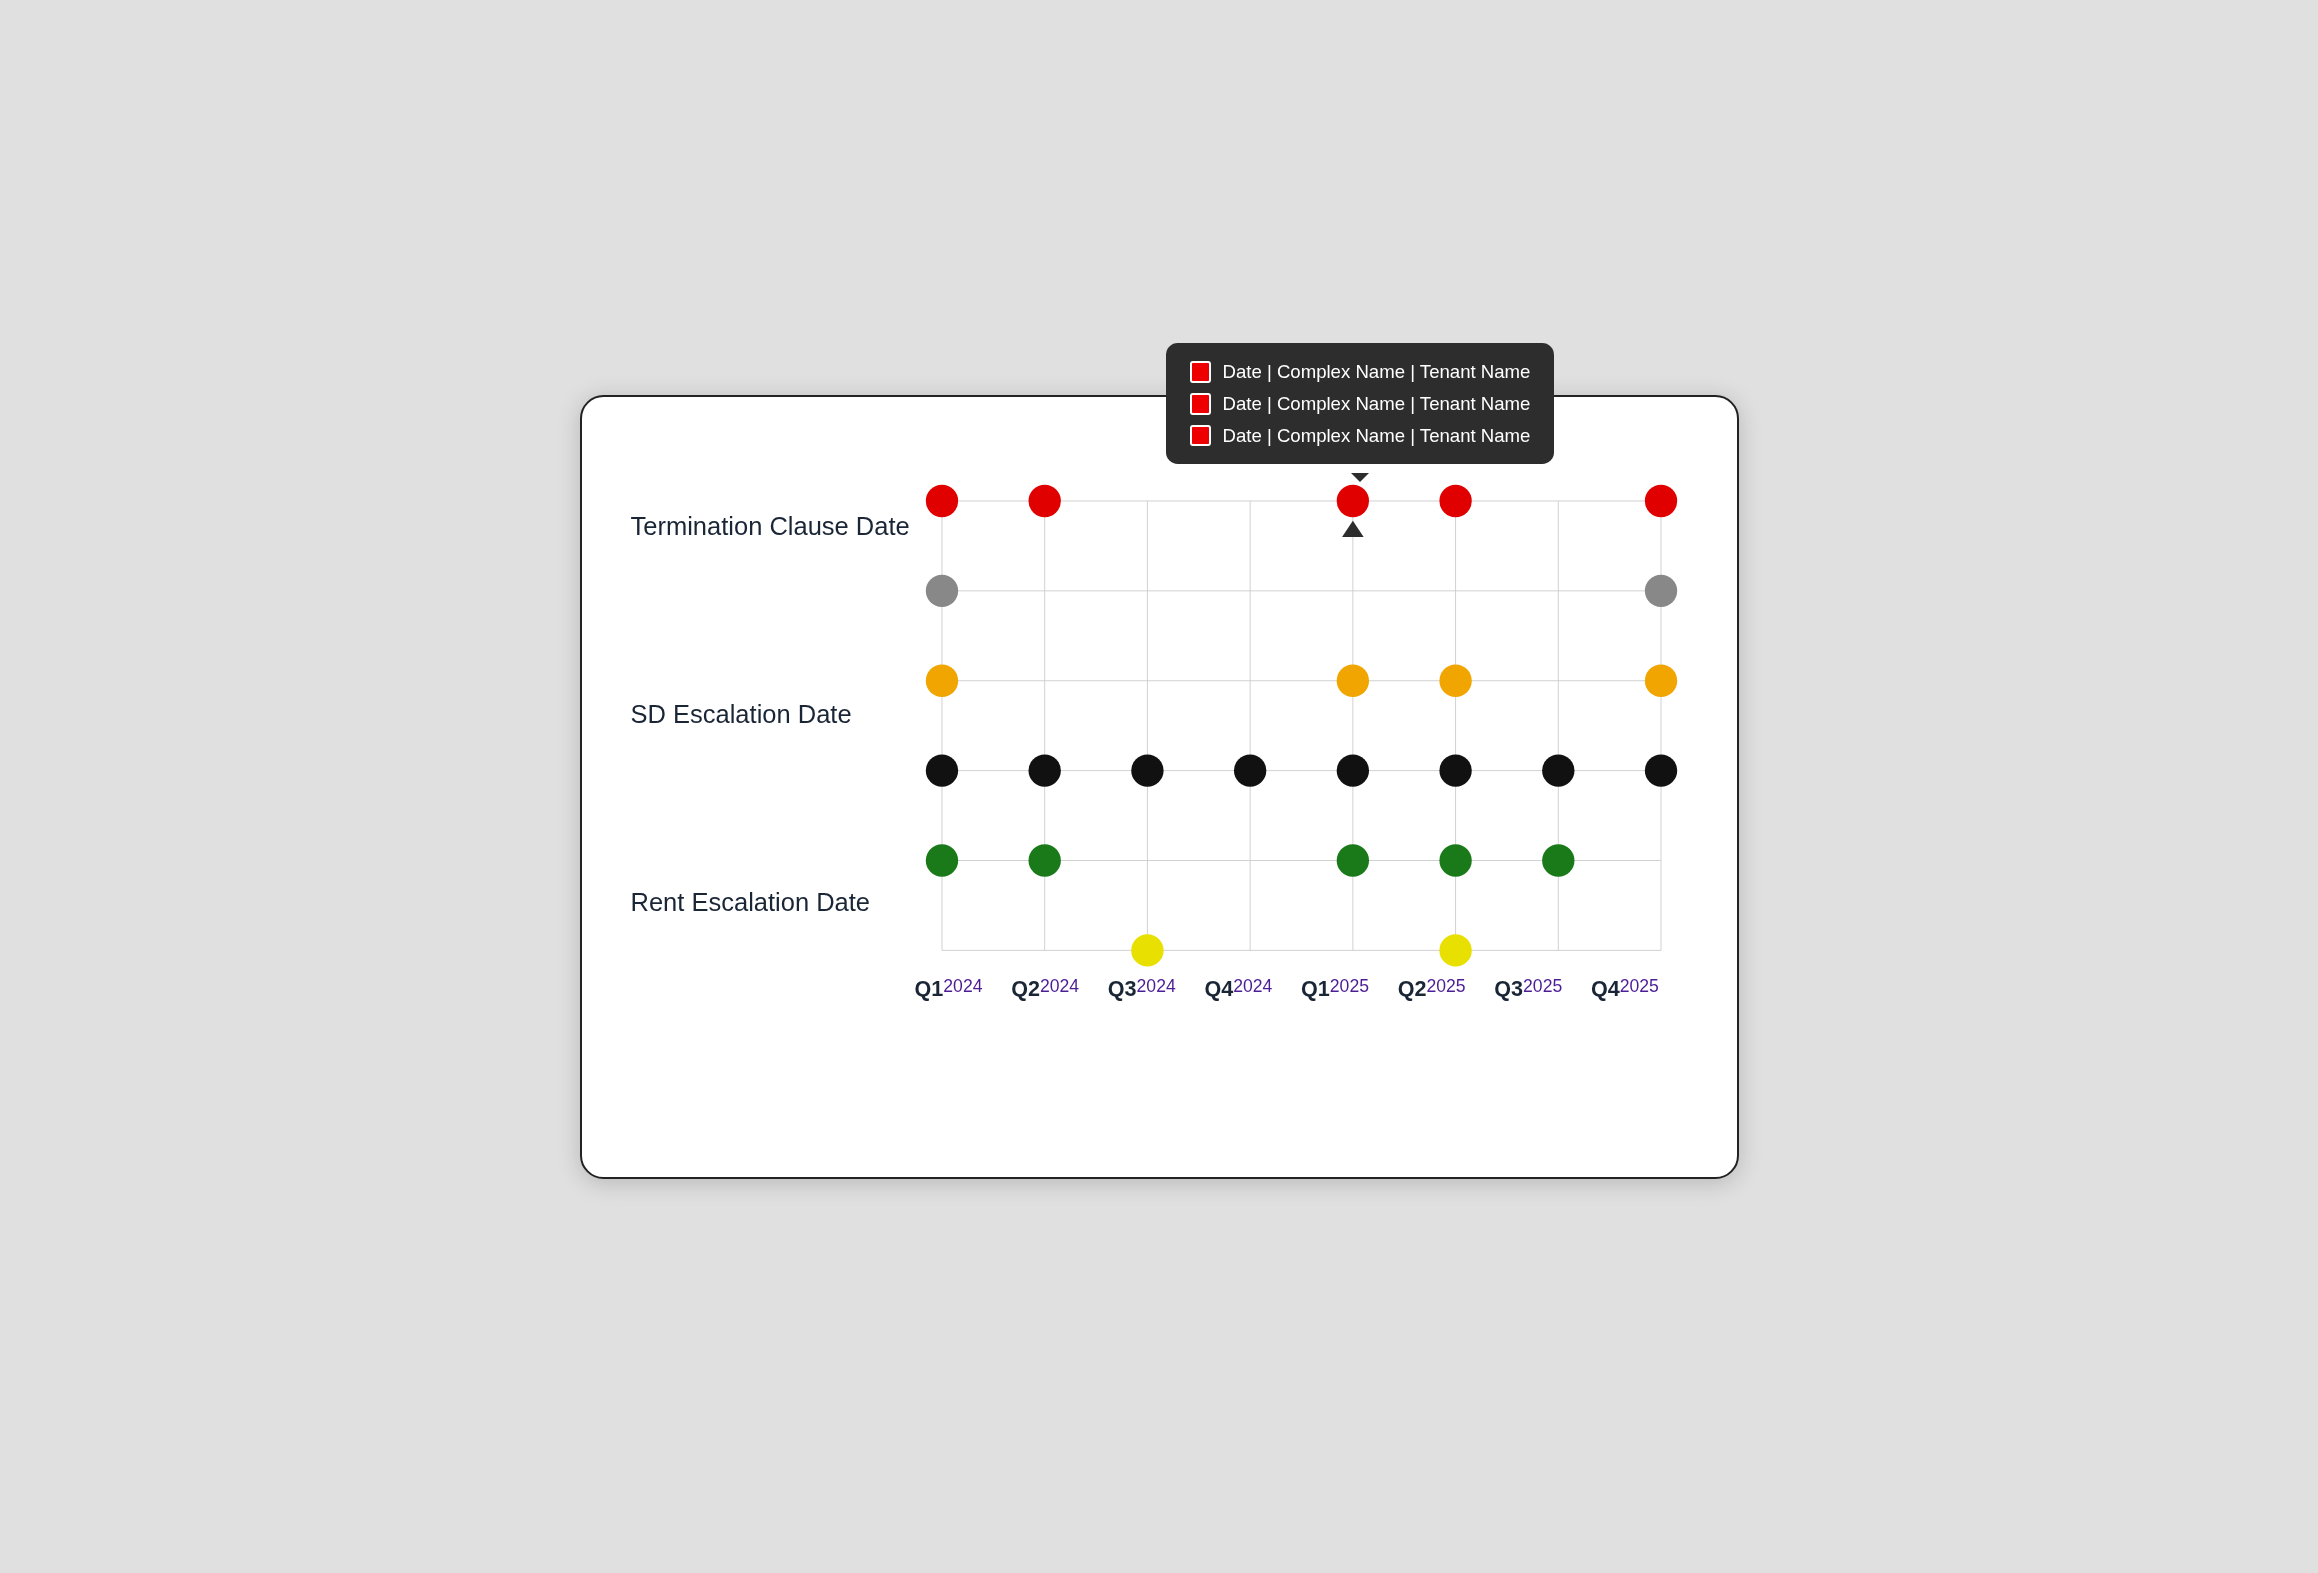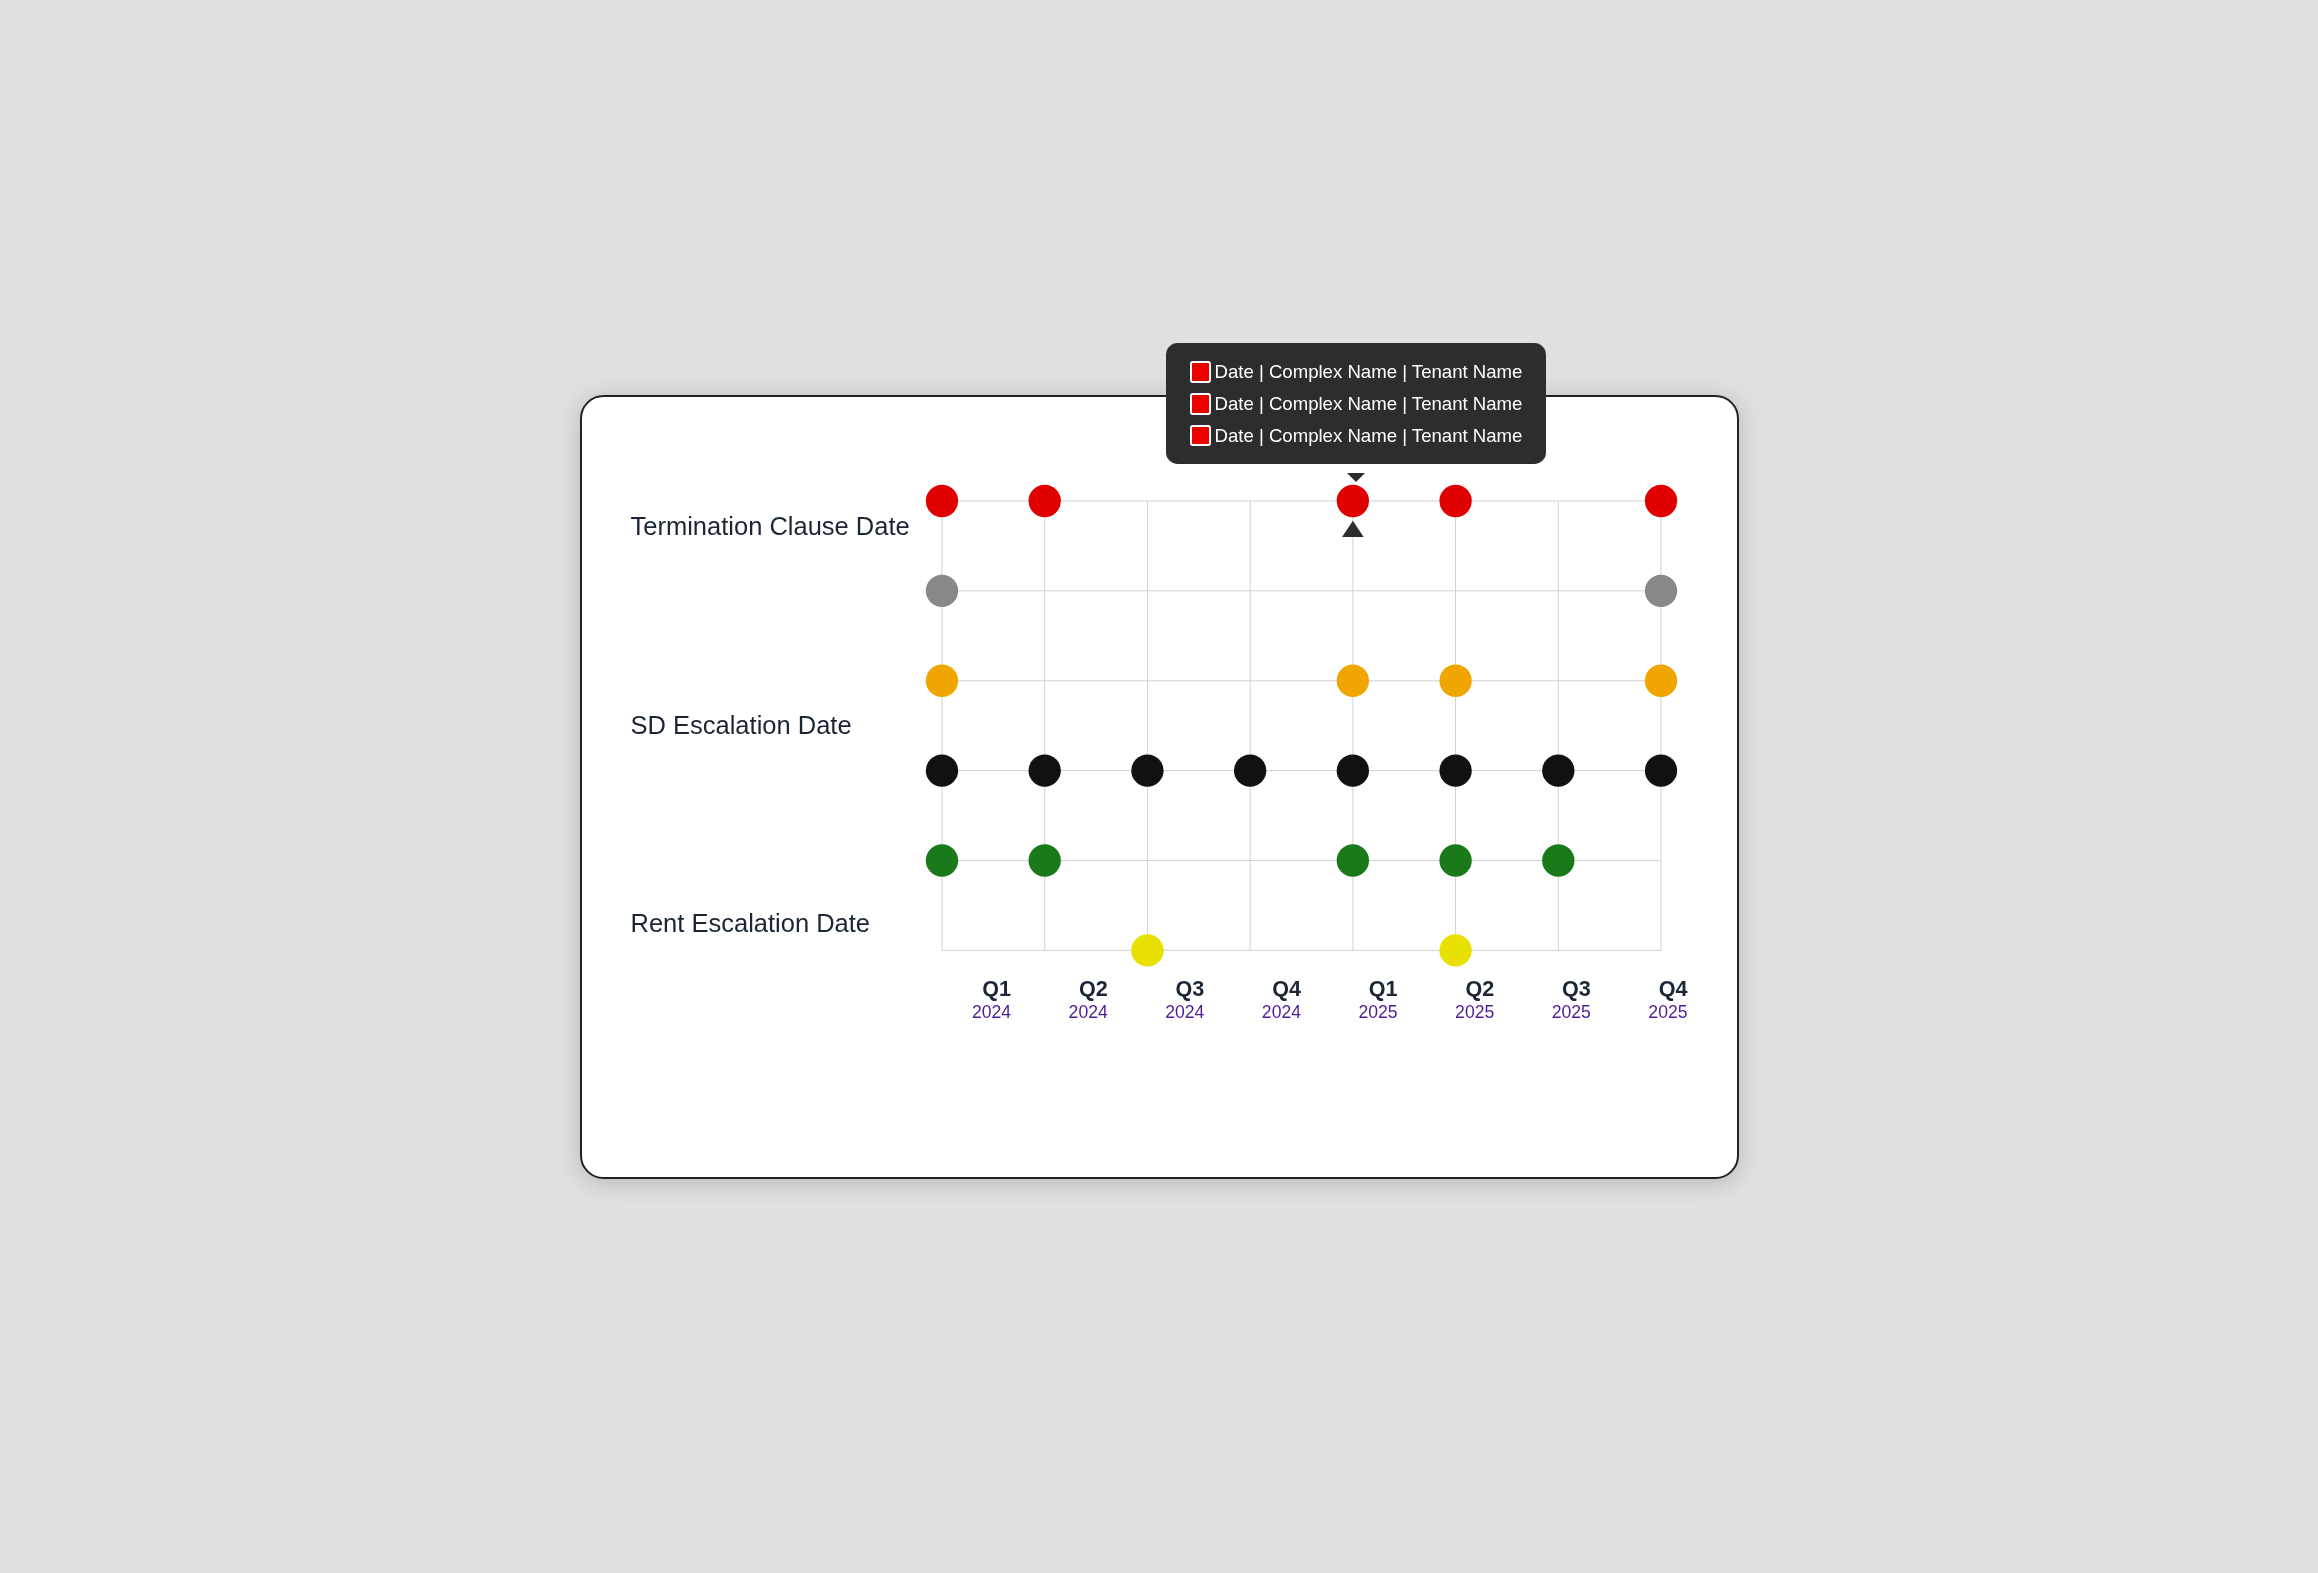--- a/index.html
+++ b/index.html
@@ -80,22 +80,22 @@
     .col-labels {
       display: flex;
       flex-direction: row;
       padding-top: 7.8px;
     }
 
     .col-label {
       flex: 1;
       text-align: center;
       display: flex;
-      flex-direction: column;
-      align-items: flex-end;
+      flex-direction: row;
+      align-items: flex-start;
     }
 
     .col-label .quarter {
       font-size: 21.6px;
       font-weight: 700;
       color: #1a2636;
     }
 
     .col-label .year {
       font-size: 17.6px;
@@ -125,21 +125,21 @@
       transform: translateX(-50%);
       border-width: 9.8px 9.8px 0 9.8px;
       border-style: solid;
       border-color: #2d2d2d transparent transparent transparent;
     }
 
     .tooltip-row {
       display: flex;
       align-items: center;
       margin-bottom: 9.8px;
-      gap: 3px;
+      gap: 11px;
     }
 
     .tooltip-row:last-child {
       margin-bottom: 0;
     }
 
     .tooltip-icon {
       width: 21.6px;
       height: 21.6px;
       background: #e00;

